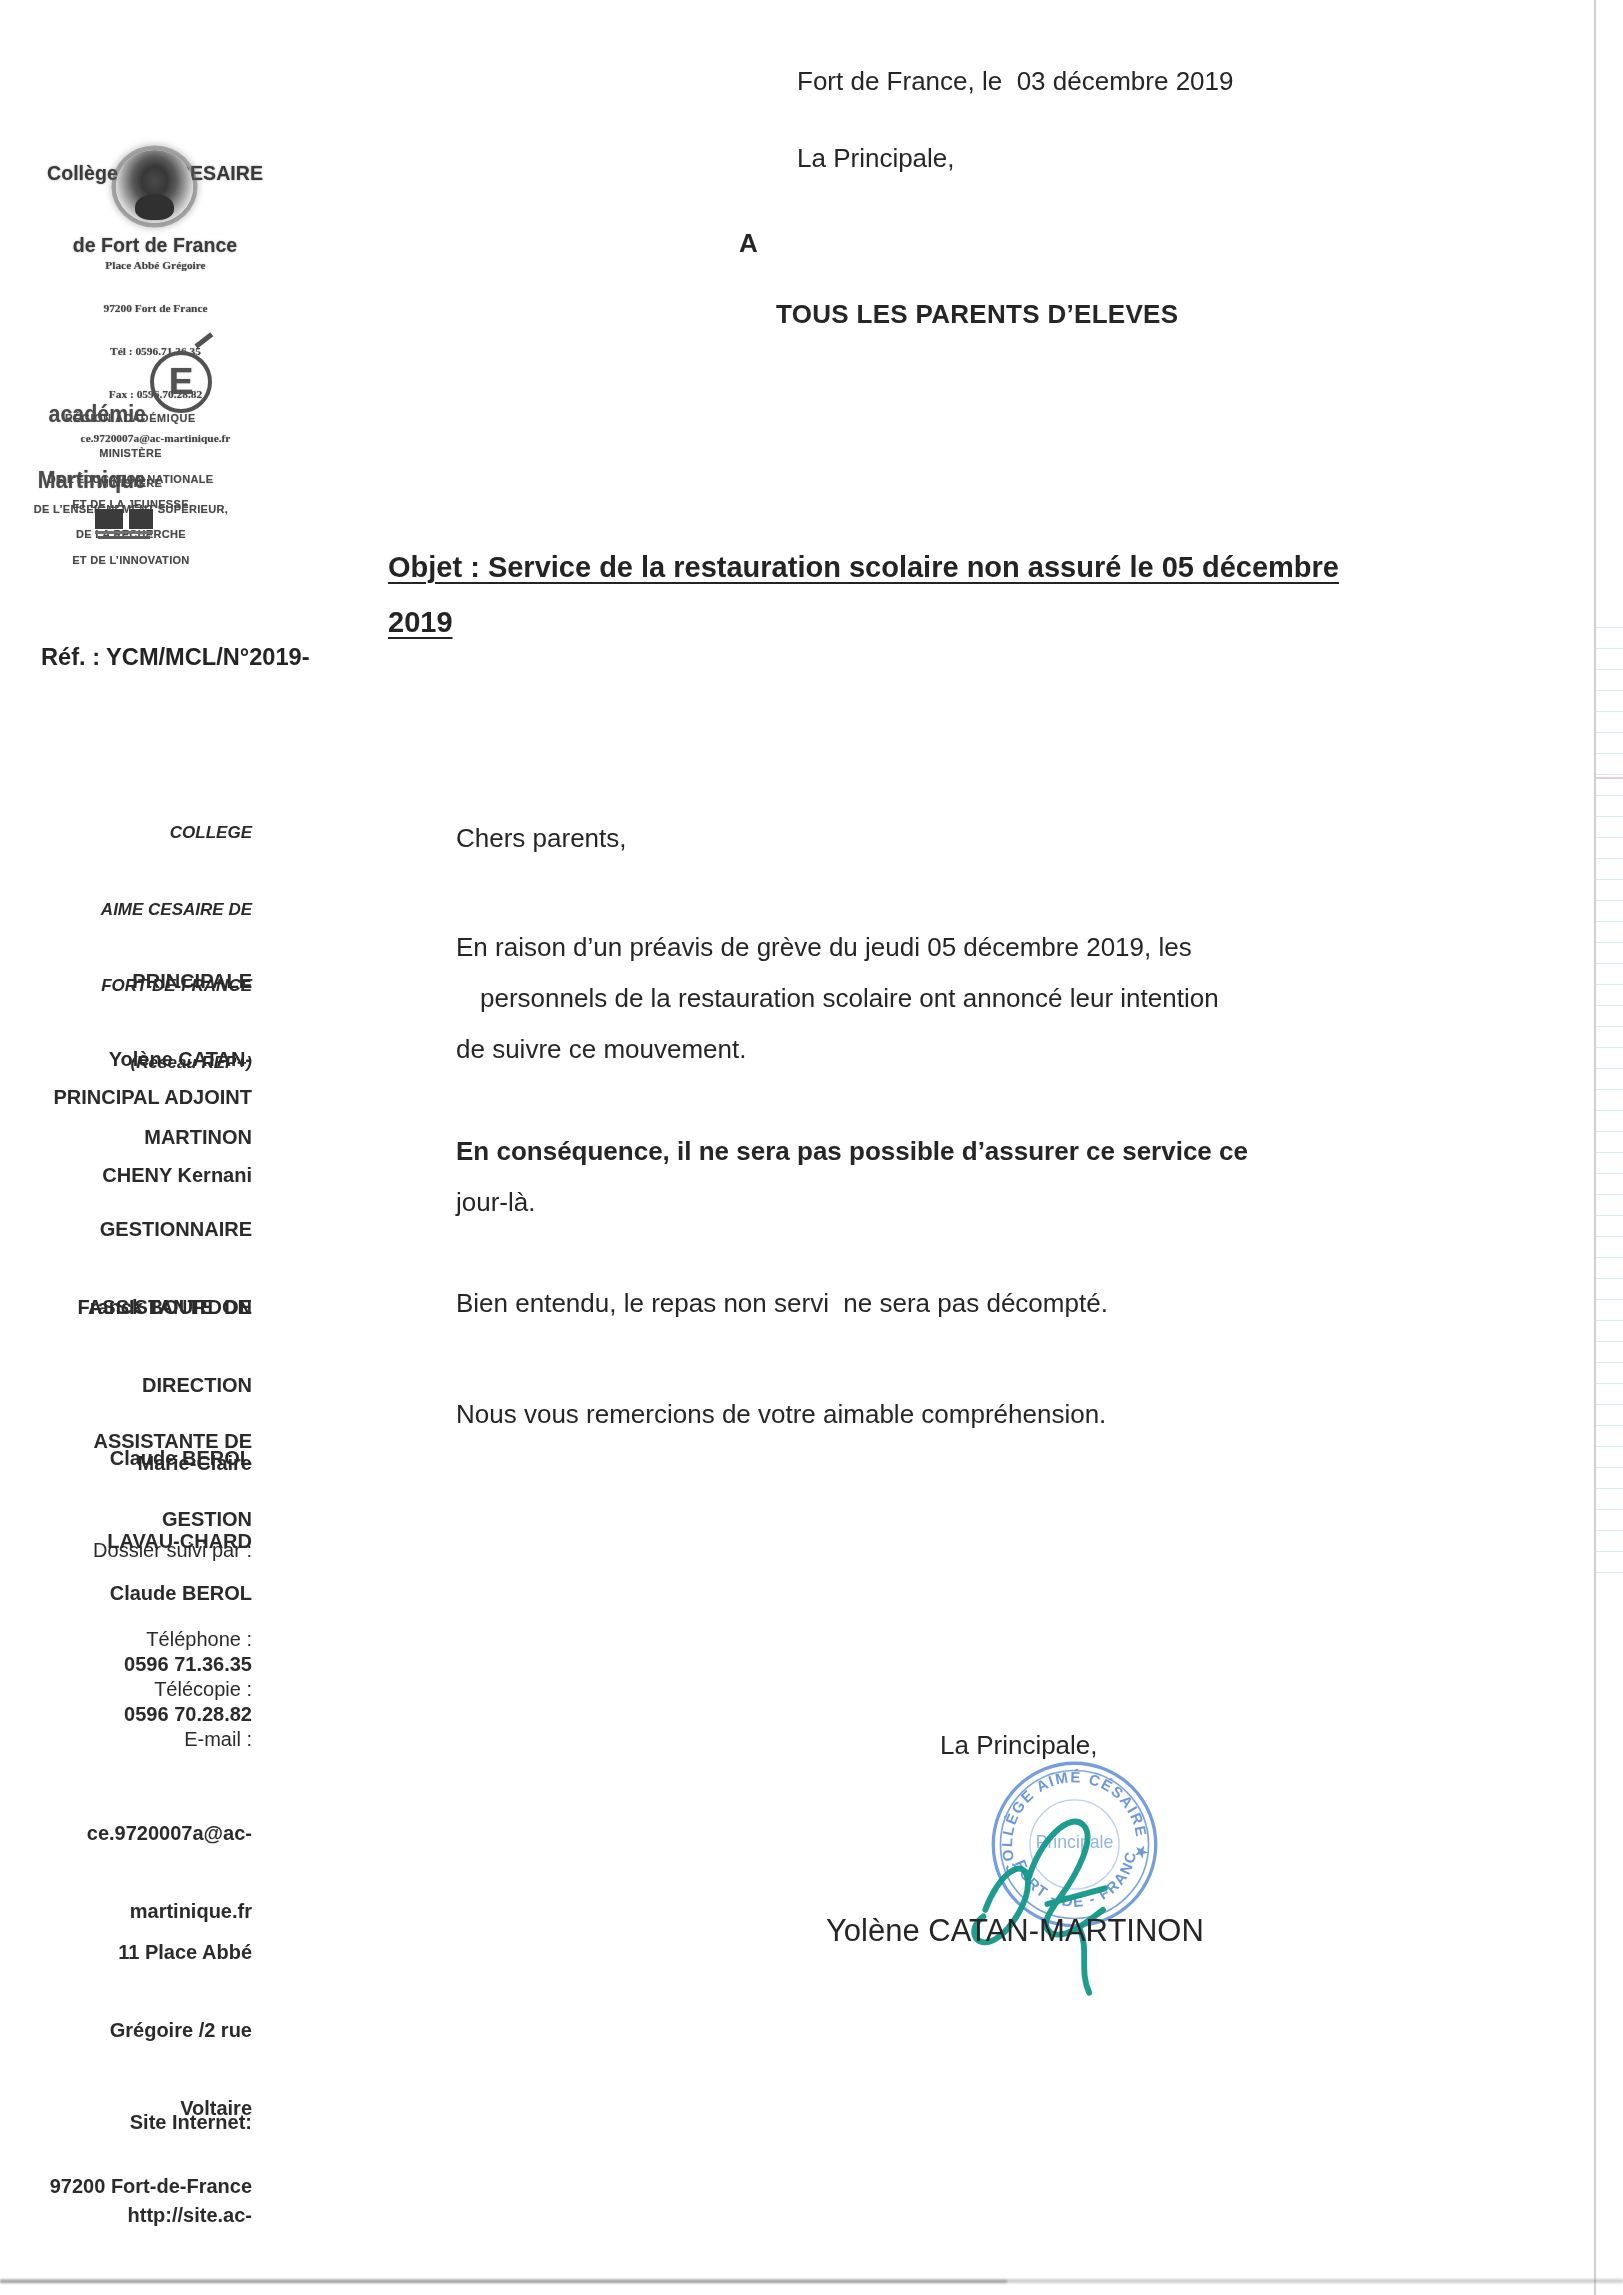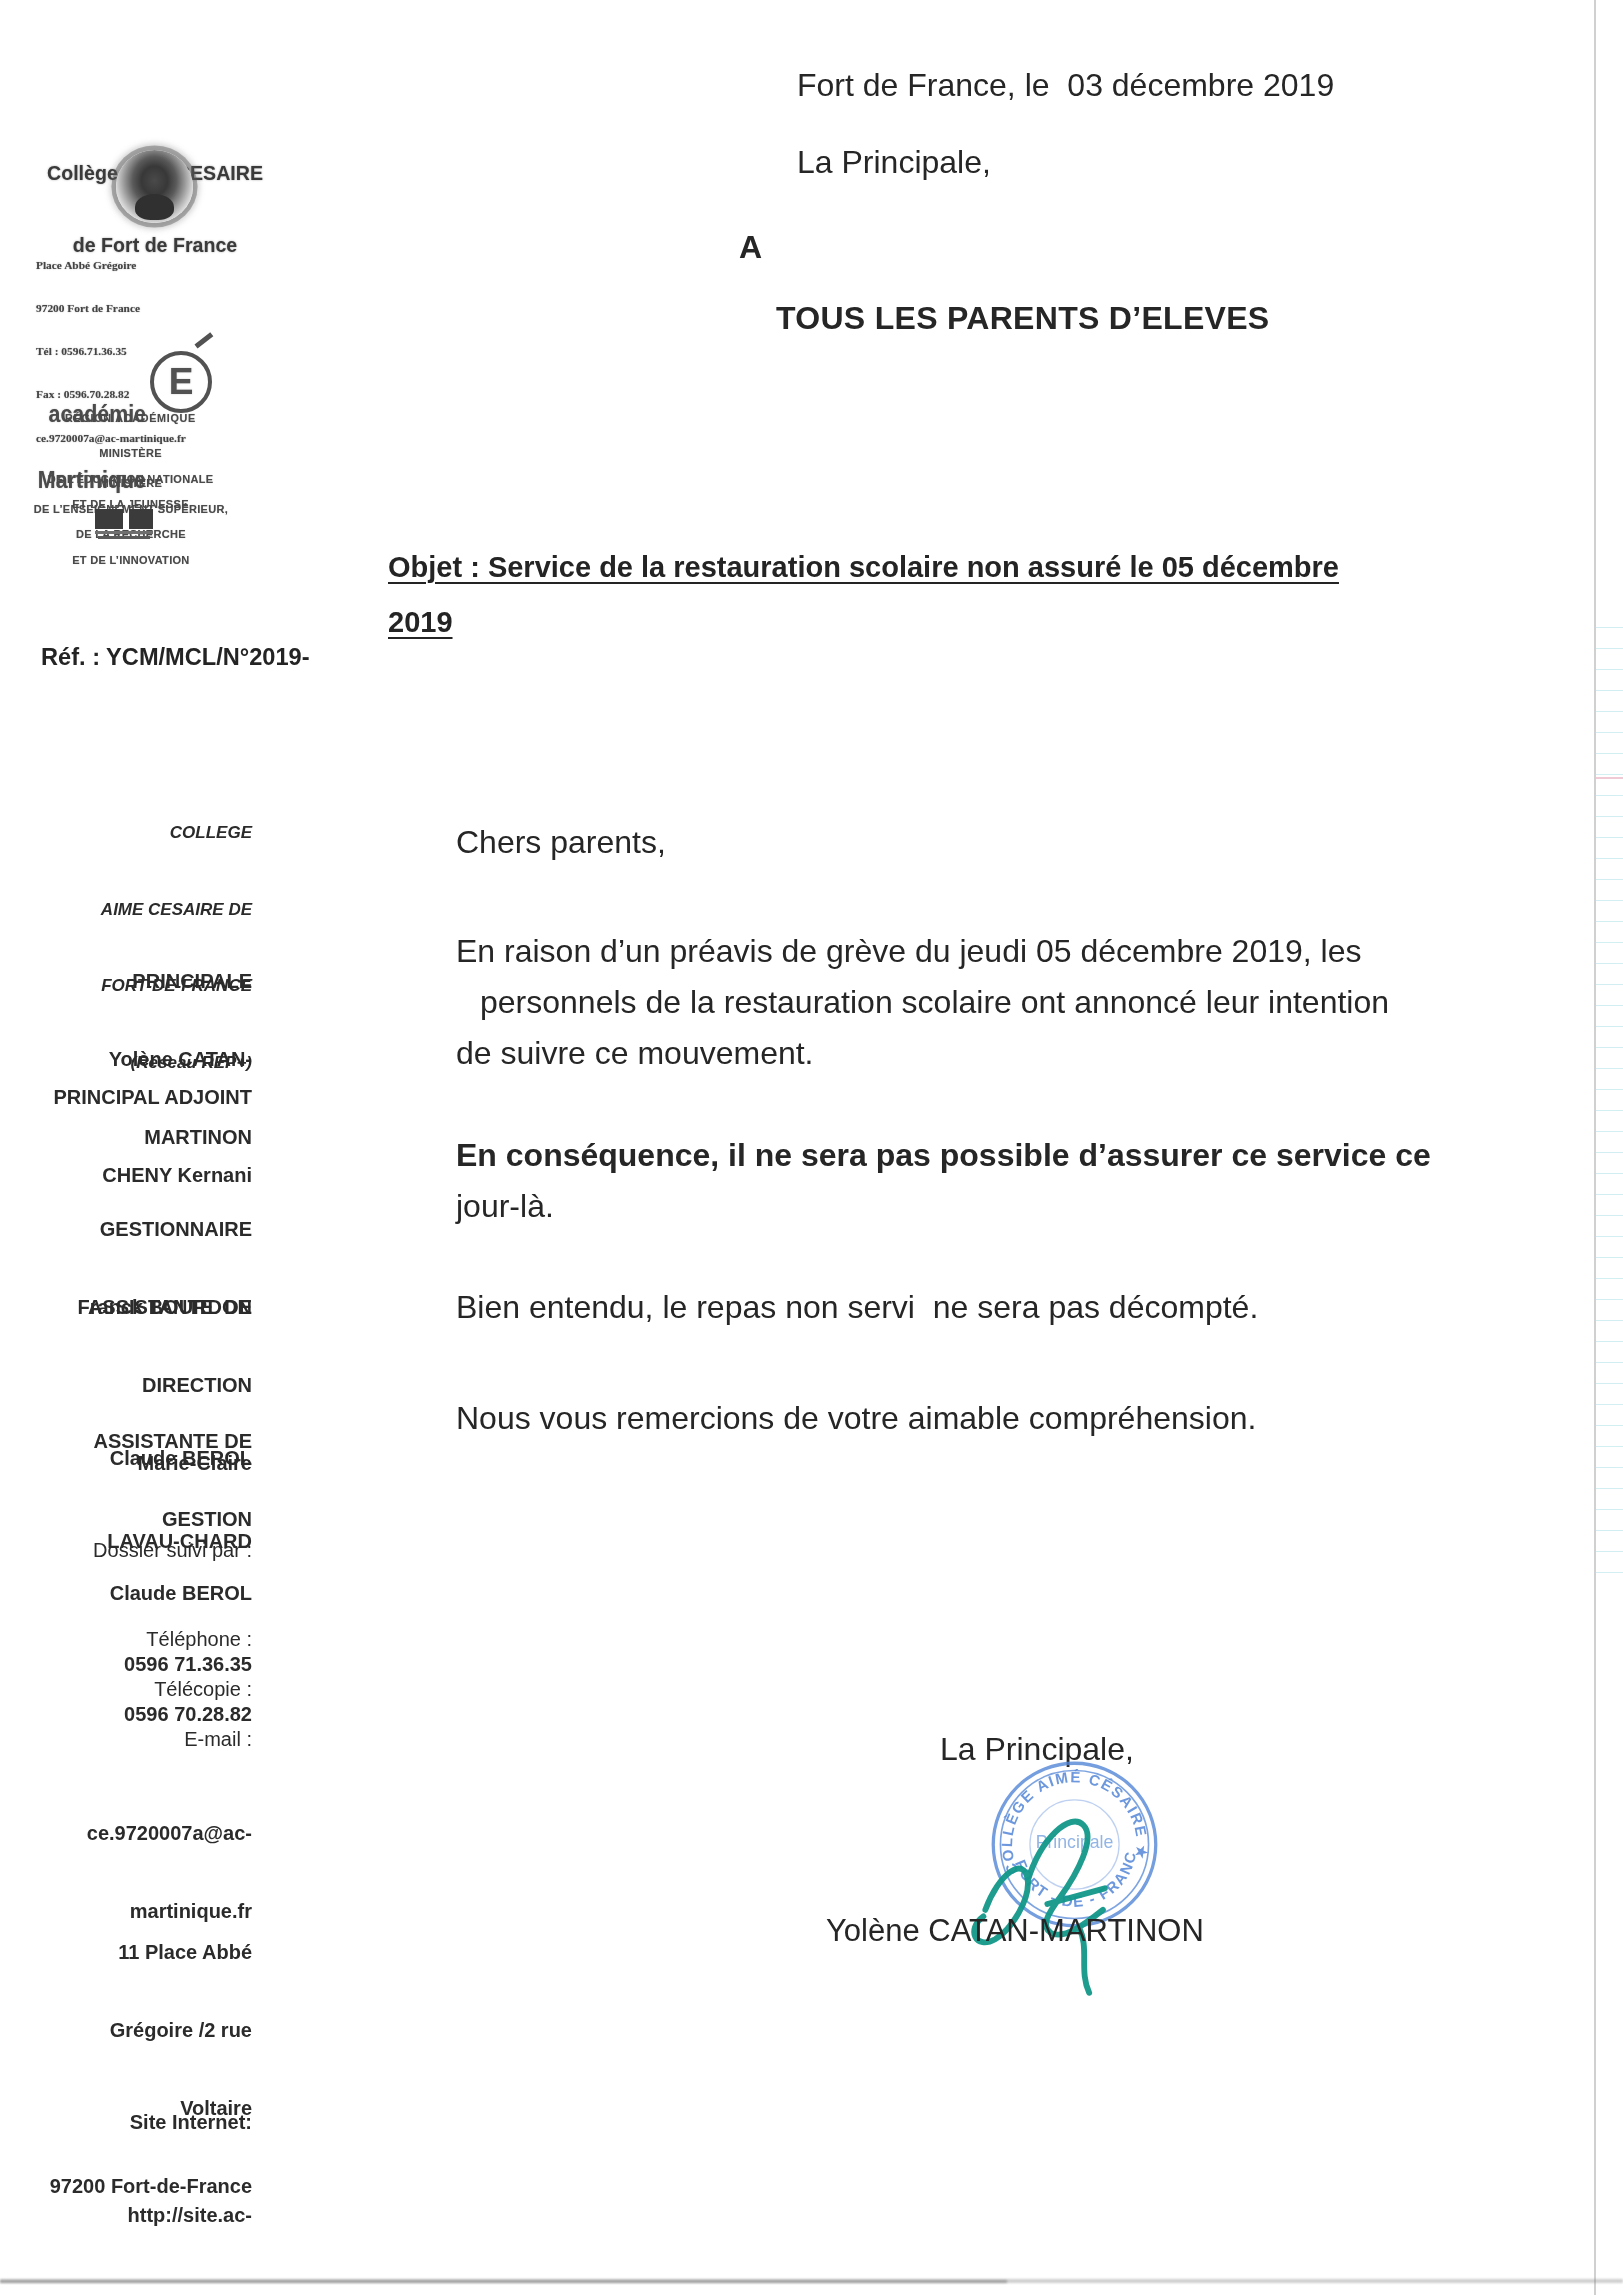--- a/index.html
+++ b/index.html
@@ -1,29 +1,29 @@
 <!DOCTYPE html>
 <html style="font-size:10.5px"><head>
 <meta charset="utf-8">
 <style>
   html,body{margin:0;padding:0;background:#ffffff;}
   .page{position:relative;width:1623px;height:2295px;background:#fff;overflow:hidden;
         font-family:"Liberation Sans",sans-serif;color:#242424;}
   .abs{position:absolute;white-space:pre;}
-  .txt{font-size:32px;line-height:1.15;color:#262626;}
+  .txt{font-size:26px;line-height:1.15;color:#262626;}
   .bold{font-weight:bold;}
   
   .clg-name{left:47px;top:113px;width:216px;text-align:center;font-weight:bold;
             font-size:19.6px;line-height:24px;color:#3a3a3a;text-shadow:0 0 2px rgba(70,70,70,.5);}
   .portrait{left:116px;top:150px;width:77px;height:73px;border-radius:50%;
             background:radial-gradient(ellipse at 50% 42%, #4a4a4a 0%, #383838 24%, #5a5a5a 40%, #9a9a9a 56%, #d5d5d5 70%, #f0f0f0 80%);
             box-shadow:0 0 0 4.6px rgba(80,80,80,.4), 0 0 6.5px 5.9px rgba(110,110,110,.35);}
   .portrait::after{content:"";position:absolute;left:19px;bottom:2.6px;width:39px;height:26px;
             border-radius:50% 50% 40% 40%;background:#303030;}
-  .clg-addr{left:36px;top:229px;width:239px;text-align:left;font-family:"Liberation Serif",serif;
+  .clg-addr{left:36px;top:229px;width:239px;text-align:center;font-family:"Liberation Serif",serif;
             font-weight:bold;font-size:11.4px;line-height:14.4px;color:#444;text-shadow:0 0 1.3px rgba(80,80,80,.55);}
   
   .acad-name{left:25px;top:359px;width:121px;text-align:right;font-weight:bold;font-size:23px;
              line-height:22px;color:#4b4b4b;transform:scaleX(.93);transform-origin:right top;
              text-shadow:0 0 1.3px rgba(80,80,80,.5);}
   .e-circle{left:150px;top:351px;width:54px;height:54px;border:4.6px solid #525252;border-radius:50%;
             display:flex;align-items:center;justify-content:center;font-weight:bold;font-size:37px;
             color:#525252;text-shadow:0 0 1.3px rgba(80,80,80,.5);}
   .e-accent{left:194px;top:338px;width:19.6px;height:5.2px;background:#525252;transform:rotate(-38deg);}
   .region{left:29px;top:412px;width:203px;text-align:center;font-weight:bold;font-size:10.8px;

